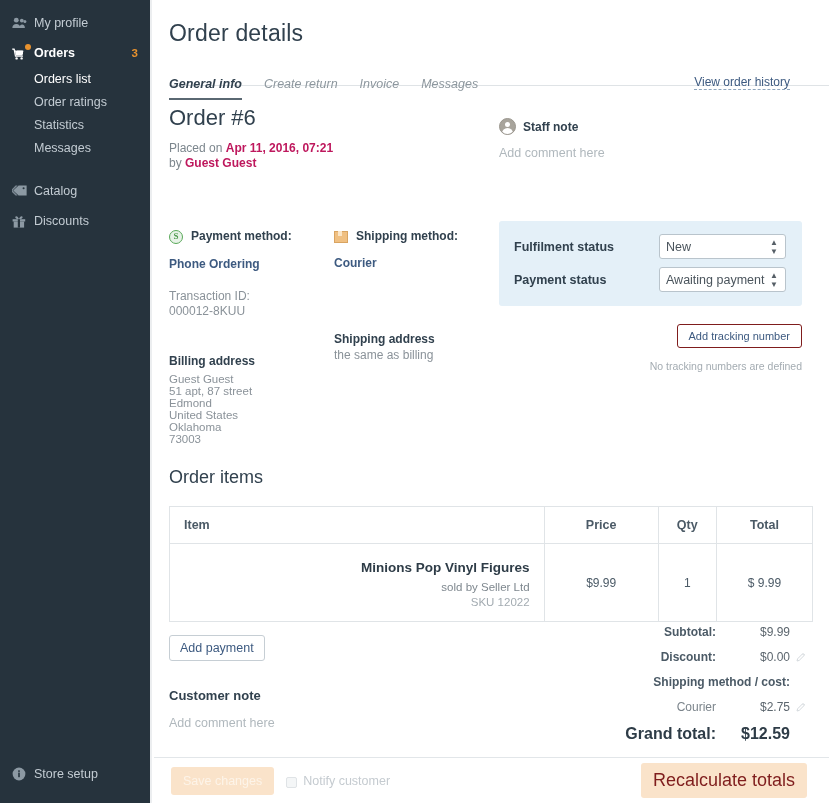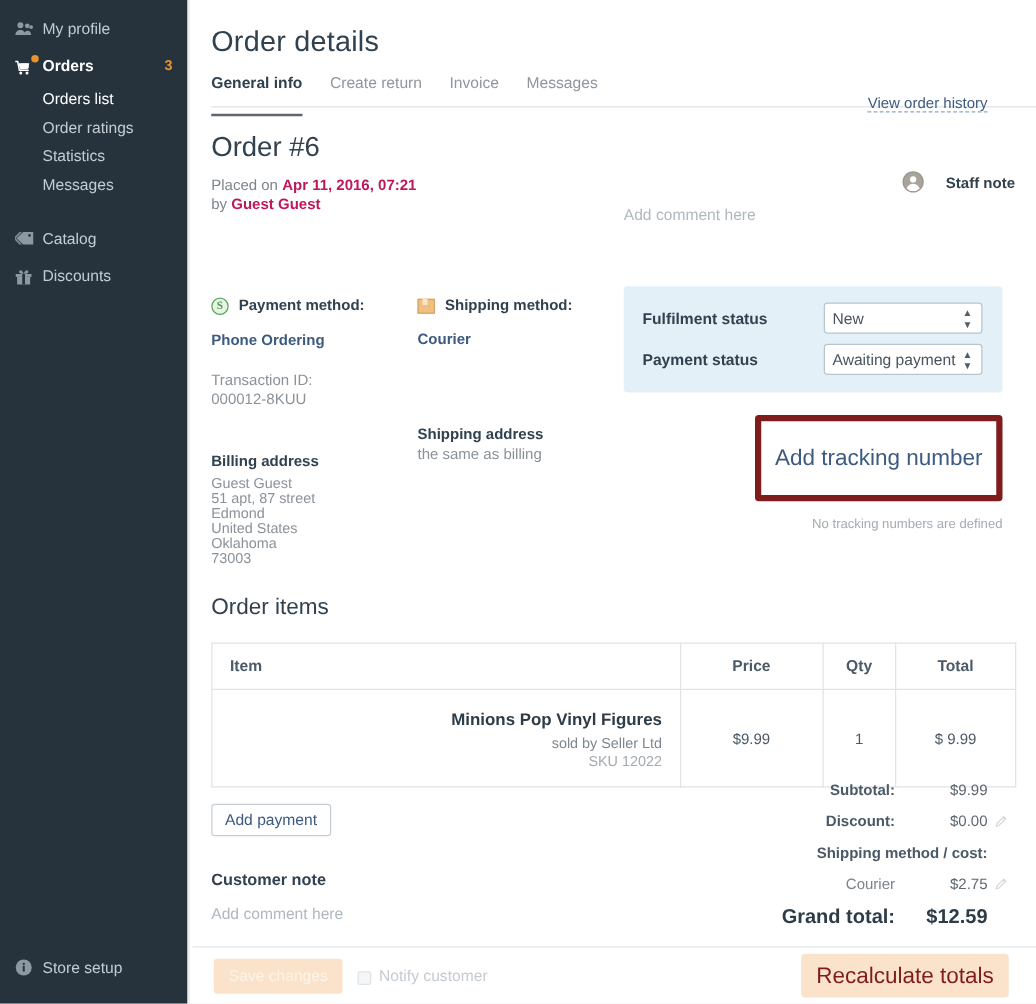--- a/index.html
+++ b/index.html
@@ -112,24 +112,25 @@
     border-bottom: 1px solid #dfe3e6;
     padding-left: 0;
     height: 27px;
     position: relative;
     margin-right: 0;
   }
   .tabs-inner { display: flex; gap: 22px; }
   .tab {
     font-size: 12.5px;
     color: #8d979e;
-    padding-bottom: 18px;
+    padding-bottom: 7px;
     cursor: pointer;
     position: relative;
-    top: 0;
+    top: 18px;
+    font-style: italic;
   }
   .tab.active {
     color: #31414e;
     font-weight: bold;
     border-bottom: 2px solid #5a6872;
   }
 
   .body-pad { padding: 0 17px; }
 
   .order-head {
@@ -157,23 +158,22 @@
     top: -30px;
     font-size: 12px;
     color: #3d5a80;
     border-bottom: 1px dashed #8fa6bd;
     cursor: pointer;
     line-height: 14px;
   }
   .staff-note-row {
     display: flex;
     align-items: center;
-    gap: 18px;
-    margin-top: 29px;
-    justify-content: flex-end;
+    gap: 7px;
+    margin-top: 10px;
   }
   .staff-avatar {
     width: 17px; height: 17px;
     border-radius: 50%;
     background: #a8a49c;
     display: inline-flex;
     align-items: flex-end;
     justify-content: center;
     overflow: hidden;
     position: relative;
@@ -293,25 +293,25 @@
   }
   .tracking-wrap {
     position: absolute;
     left: 330px;
     top: 95px;
     width: 303px;
     text-align: right;
   }
   .btn-outline {
     display: inline-block;
-    border: 5px solid #7f1d1d;
+    border: 1px solid #7f1d1d;
     background: #fff;
     color: #3d5a80;
-    font-size: 18px;
-    padding: 19px 11px;
+    font-size: 11px;
+    padding: 5px 11px;
     border-radius: 3px;
     cursor: pointer;
   }
   .no-tracking {
     font-size: 10.5px;
     color: #a4acb2;
     margin-top: 12px;
   }
 
   

